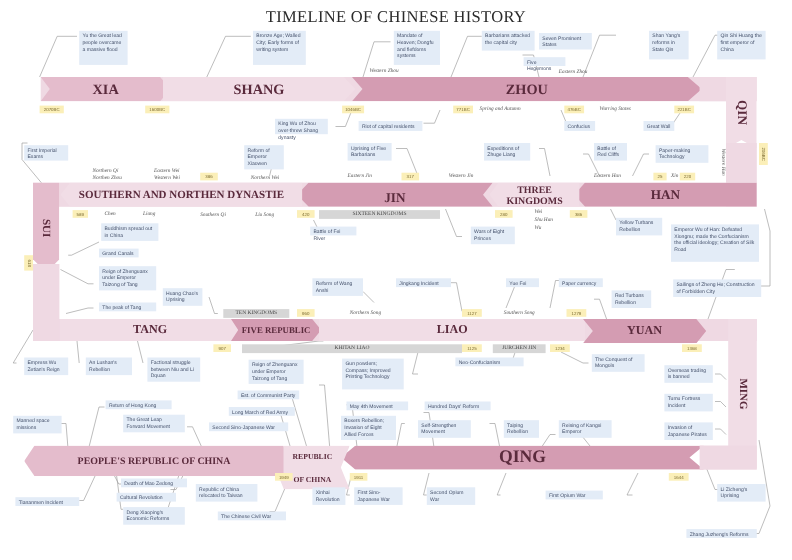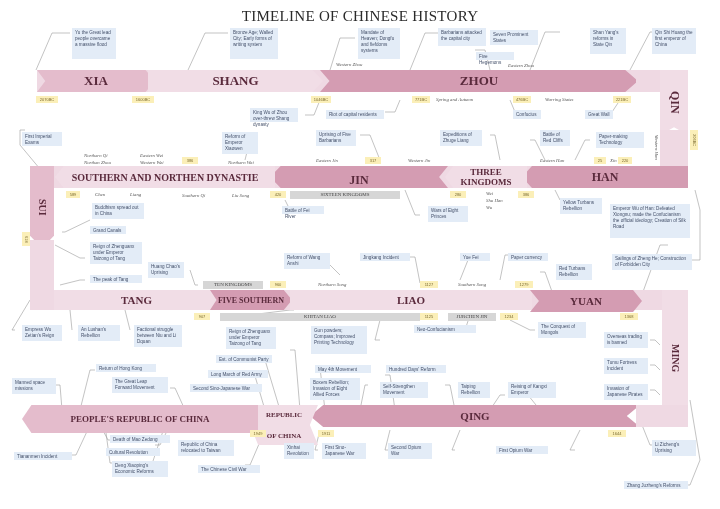--- a/index.html
+++ b/index.html
@@ -127,34 +127,34 @@
 <div class="seg mid vtext" style="left:30px;top:166px;width:24px;height:82px;font-size:10px;clip-path:polygon(0 0,100% 0,100% 85%,50% 100%,0 85%);">
   <span>SUI</span>
 </div>
 <div class="band" style="left:30px;top:240px;width:24px;height:70px;"></div>
 
 <div class="band" style="left:30px;top:290px;width:658px;height:20px;"></div>
 <div class="seg light" style="left:54px;top:290px;width:165px;height:20px;clip-path:polygon(0 0,95% 0,100% 50%,95% 100%,0 100%);font-size:11px;">
   <span>TANG</span>
 </div>
 <div class="seg dark" style="left:210px;top:290px;width:82px;height:20px;clip-path:polygon(0 0,90% 0,100% 50%,90% 100%,0 100%,8% 50%);font-size:8px;">
-  <span>FIVE SOUTHERN</span>
+  <span>FIVE REPUBLIC</span>
 </div>
 <div class="seg light" style="left:290px;top:290px;width:242px;height:20px;font-size:11px;">
   <span>LIAO</span>
 </div>
 <div class="seg dark" style="left:530px;top:290px;width:112px;height:22px;clip-path:polygon(0 0,92% 0,100% 50%,92% 100%,0 100%,8% 50%);font-size:11px;">
   <span>YUAN</span>
 </div>
 
 <div class="seg light vtext" style="left:662px;top:290px;width:26px;height:136px;font-size:10px;">
   <span>MING</span>
 </div>
 
-<div class="seg dark" style="left:310px;top:405px;width:330px;height:22px;clip-path:polygon(4% 0,100% 0,96% 50%,100% 100%,4% 100%,0 50%);font-size:11px;">
+<div class="seg dark" style="left:310px;top:405px;width:330px;height:22px;clip-path:polygon(4% 0,100% 0,96% 50%,100% 100%,4% 100%,0 50%);font-size:16px;">
   <span>QING</span>
 </div>
 <div class="band" style="left:636px;top:405px;width:52px;height:22px;"></div>
 <div class="seg light" style="left:250px;top:405px;width:68px;height:40px;flex-direction:column;line-height:10px;font-size:7px;clip-path:polygon(12% 0,100% 0,88% 50%,100% 100%,12% 100%,0 50%);gap:11px;">
   <span>REPUBLIC</span>
   <span>OF CHINA</span>
 </div>
 <div class="seg mid" style="left:22px;top:405px;width:236px;height:28px;clip-path:polygon(4% 0,100% 0,100% 100%,4% 100%,0 50%);font-size:9px;">
   <span>PEOPLE'S REPUBLIC OF CHINA</span>
 </div>

